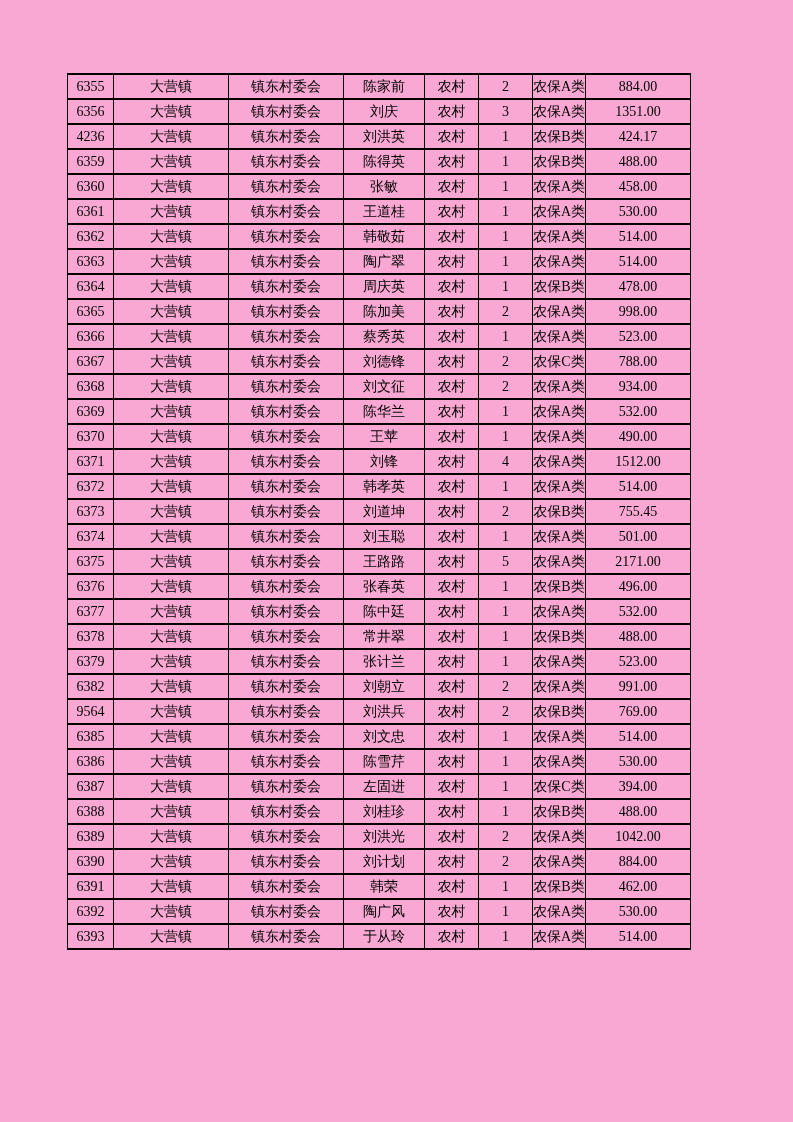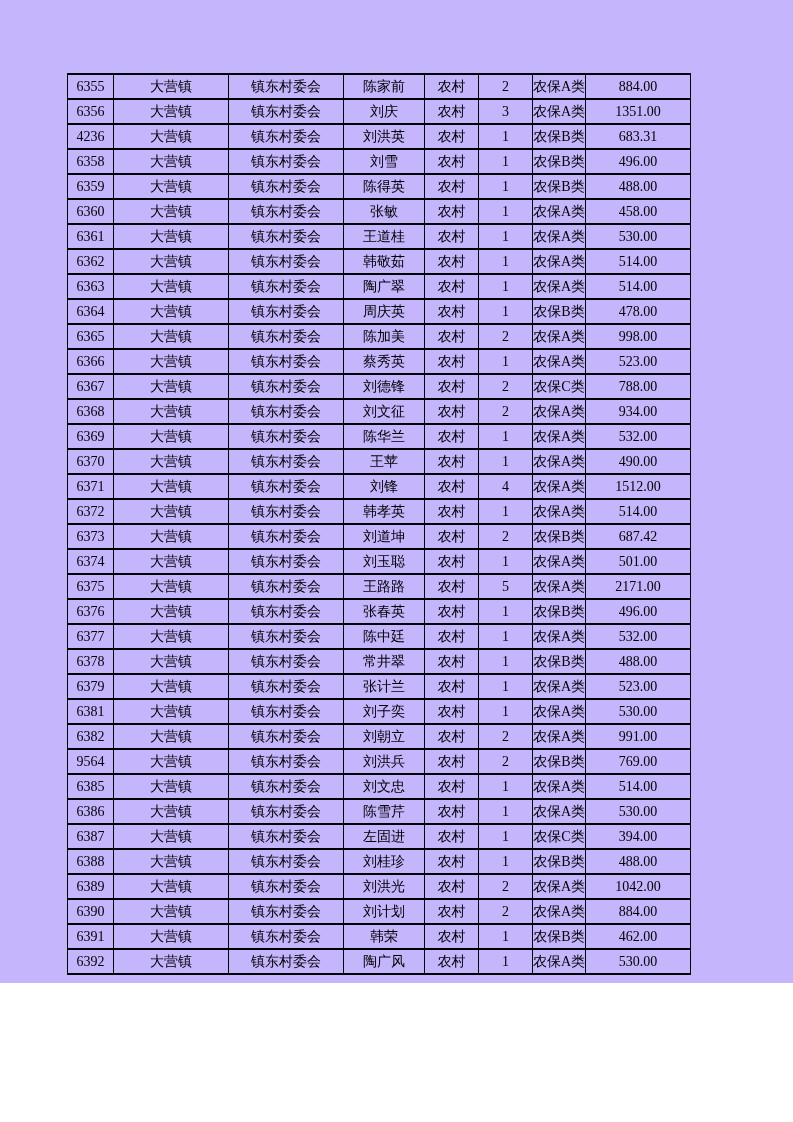--- a/index.html
+++ b/index.html
@@ -3,22 +3,22 @@
 <meta charset="utf-8">
 <style>
   html, body {
     margin: 0;
     padding: 0;
     background: #ffffff;
   }
   #page {
     position: relative;
     width: 793px;
-    height: 983px;
-    background: #c4b5fd;
+    height: 1122px;
+    background: #f9a8d4;
     overflow: hidden;
     font-family: "Liberation Serif", "DejaVu Serif", serif;
     color: #000000;
   }
   table.roster {
     position: absolute;
     left: 67px;
     top: 73px;
     width: 623px;
     border-collapse: collapse;
@@ -83,31 +83,21 @@
           <td>1351.00</td>
         </tr>
         <tr>
           <td>4236</td>
           <td>大营镇</td>
           <td>镇东村委会</td>
           <td>刘洪英</td>
           <td>农村</td>
           <td>1</td>
           <td>农保B类</td>
-          <td>683.31</td>
-        </tr>
-        <tr>
-          <td>6358</td>
-          <td>大营镇</td>
-          <td>镇东村委会</td>
-          <td>刘雪</td>
-          <td>农村</td>
-          <td>1</td>
-          <td>农保B类</td>
-          <td>496.00</td>
+          <td>424.17</td>
         </tr>
         <tr>
           <td>6359</td>
           <td>大营镇</td>
           <td>镇东村委会</td>
           <td>陈得英</td>
           <td>农村</td>
           <td>1</td>
           <td>农保B类</td>
           <td>488.00</td>
@@ -243,21 +233,21 @@
           <td>514.00</td>
         </tr>
         <tr>
           <td>6373</td>
           <td>大营镇</td>
           <td>镇东村委会</td>
           <td>刘道坤</td>
           <td>农村</td>
           <td>2</td>
           <td>农保B类</td>
-          <td>687.42</td>
+          <td>755.45</td>
         </tr>
         <tr>
           <td>6374</td>
           <td>大营镇</td>
           <td>镇东村委会</td>
           <td>刘玉聪</td>
           <td>农村</td>
           <td>1</td>
           <td>农保A类</td>
           <td>501.00</td>
@@ -304,30 +294,20 @@
         </tr>
         <tr>
           <td>6379</td>
           <td>大营镇</td>
           <td>镇东村委会</td>
           <td>张计兰</td>
           <td>农村</td>
           <td>1</td>
           <td>农保A类</td>
           <td>523.00</td>
-        </tr>
-        <tr>
-          <td>6381</td>
-          <td>大营镇</td>
-          <td>镇东村委会</td>
-          <td>刘子奕</td>
-          <td>农村</td>
-          <td>1</td>
-          <td>农保A类</td>
-          <td>530.00</td>
         </tr>
         <tr>
           <td>6382</td>
           <td>大营镇</td>
           <td>镇东村委会</td>
           <td>刘朝立</td>
           <td>农村</td>
           <td>2</td>
           <td>农保A类</td>
           <td>991.00</td>
@@ -414,16 +394,26 @@
         </tr>
         <tr>
           <td>6392</td>
           <td>大营镇</td>
           <td>镇东村委会</td>
           <td>陶广风</td>
           <td>农村</td>
           <td>1</td>
           <td>农保A类</td>
           <td>530.00</td>
+        </tr>
+        <tr>
+          <td>6393</td>
+          <td>大营镇</td>
+          <td>镇东村委会</td>
+          <td>于从玲</td>
+          <td>农村</td>
+          <td>1</td>
+          <td>农保A类</td>
+          <td>514.00</td>
         </tr>
       </tbody>
   </table>
 </div>
 
 </body></html>

